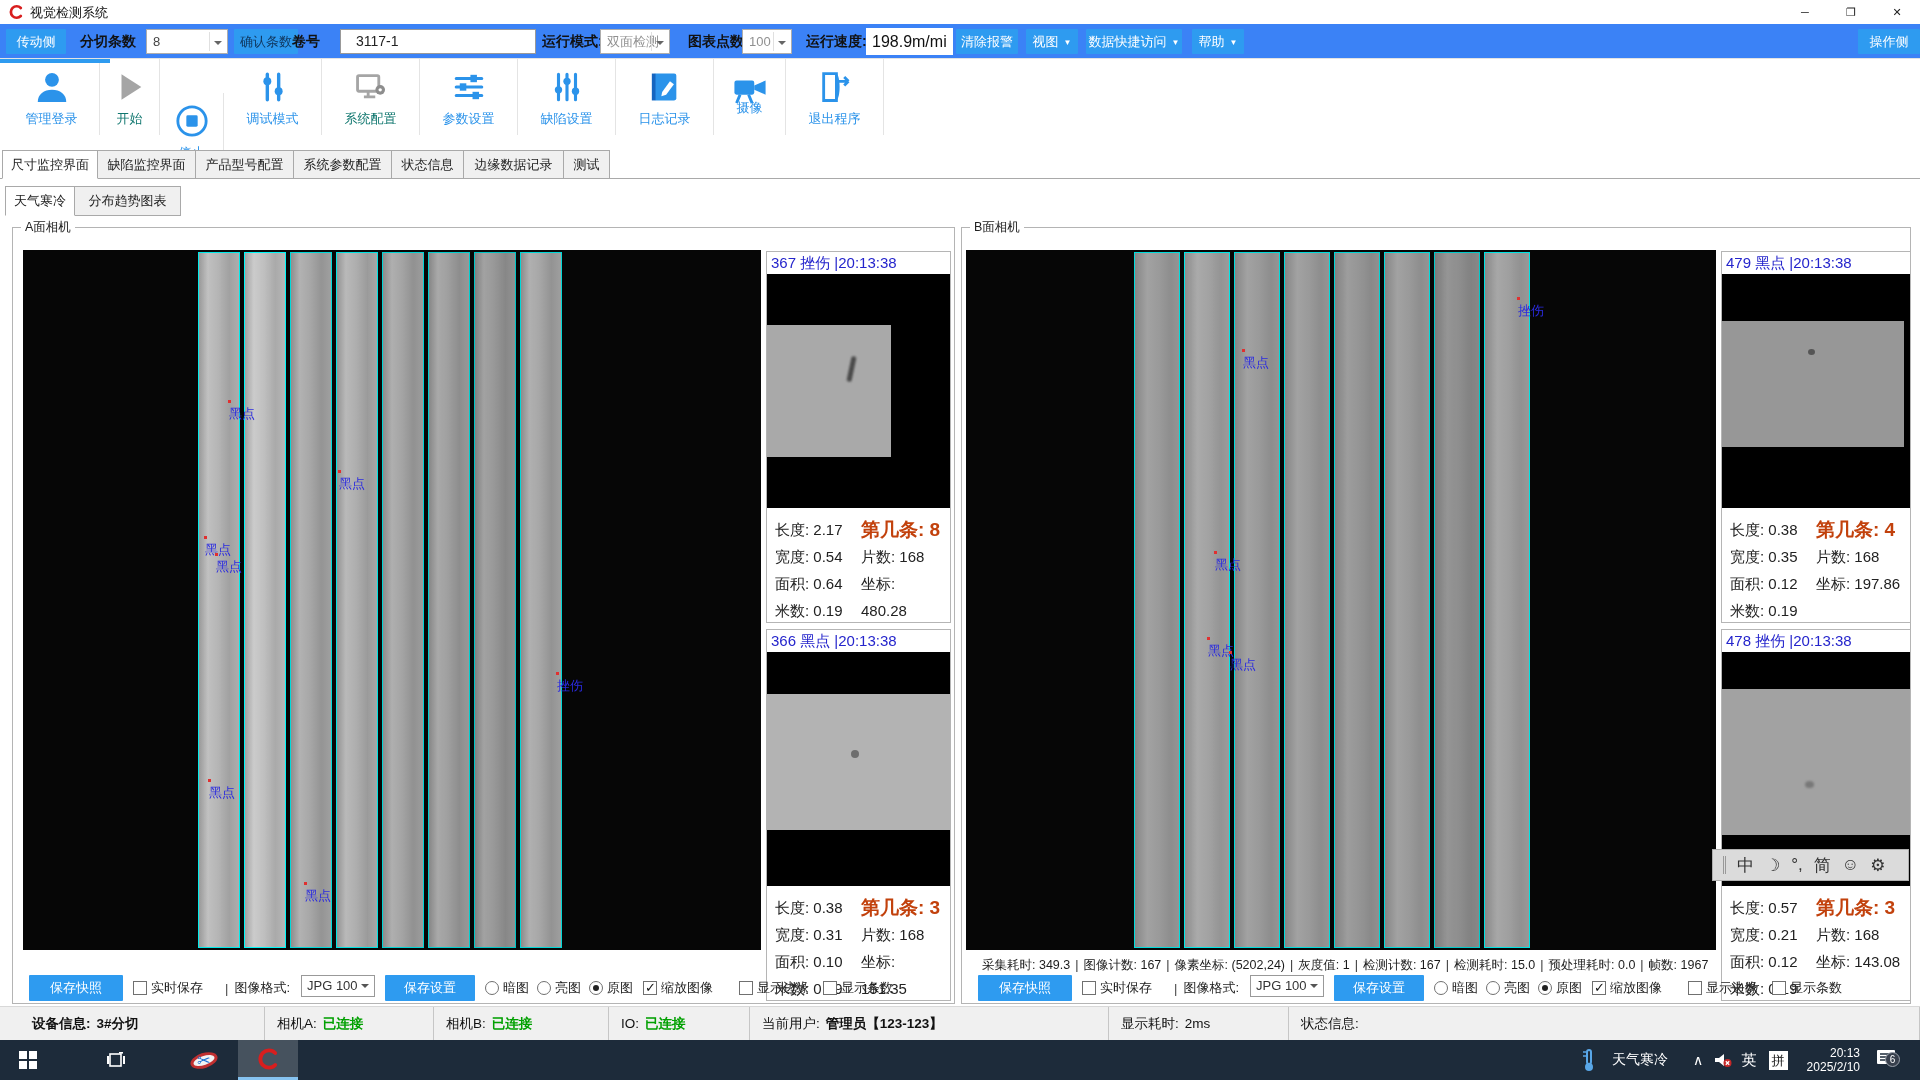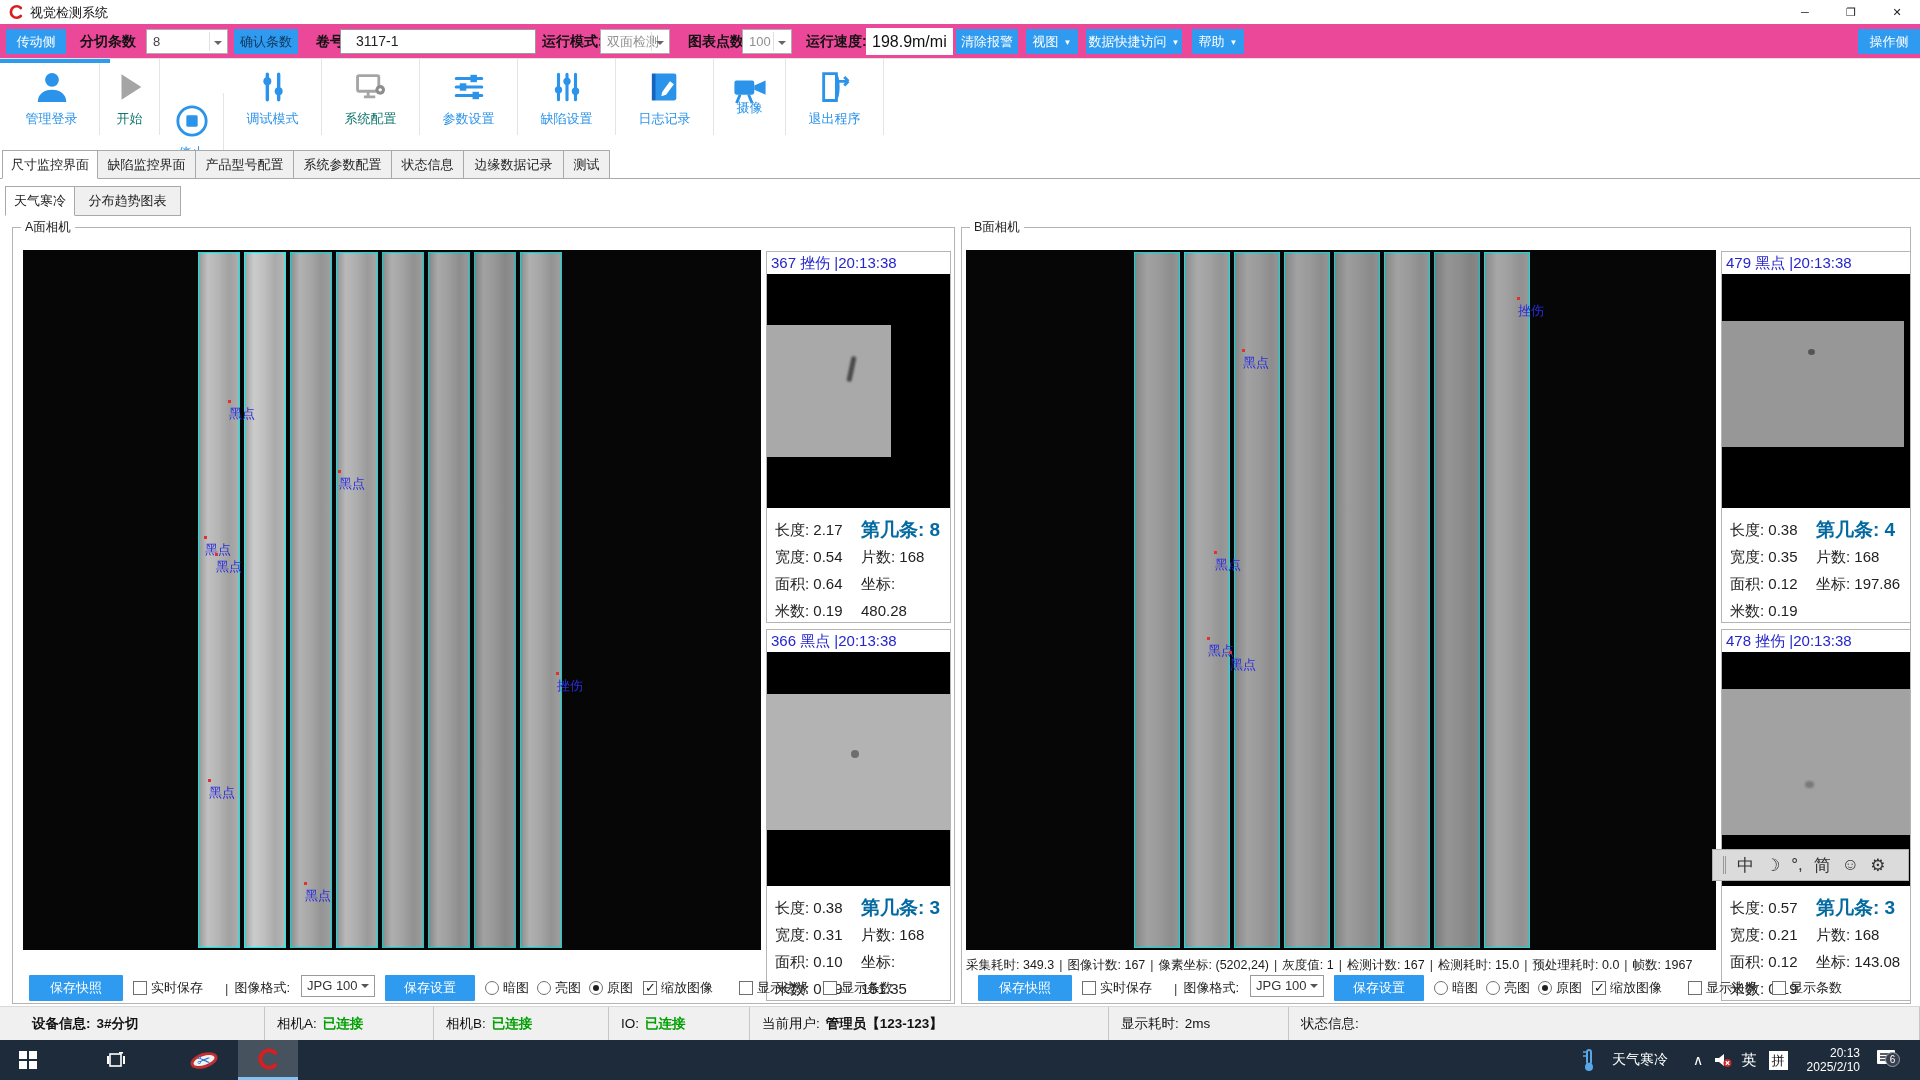--- a/index.html
+++ b/index.html
@@ -6,21 +6,21 @@
   html,body { width:1920px; height:1080px; overflow:hidden; background:#fff;
     font-family:"Liberation Sans","DejaVu Sans",sans-serif; color:#111; }
 
   
   #titlebar { position:absolute; left:0; top:0; width:1920px; height:24px; background:#fff; }
   #titlebar .app-ic { position:absolute; left:8px; top:4px; width:16px; height:16px; }
   #titlebar .ttl { position:absolute; left:30px; top:4px; font-size:13px; color:#111; }
   .winbtn { position:absolute; top:0; width:46px; height:24px; text-align:center; line-height:24px; font-size:11px; color:#222; }
 
   
-  #toolbar { position:absolute; left:0; top:24px; width:1920px; height:35px; background:#ec4899; border-bottom:1px solid #e3e3e3; }
+  #toolbar { position:absolute; left:0; top:24px; width:1920px; height:35px; background:#3b82f6; border-bottom:1px solid #e3e3e3; }
   .tb-lbl { position:absolute; top:0; height:35px; line-height:35px; font-size:14px; font-weight:bold; color:#111; }
   .blue-btn { position:absolute; top:5px; height:25px; background:#2e9bf0; color:#fff; font-size:13px; text-align:center; line-height:25px; border-radius:1px; }
   .menu-btn::after { content:"▼"; font-size:8px; margin-left:5px; position:relative; top:-1px; }
   .tb-select { position:absolute; top:5px; height:25px; background:#fff; border:1px solid #adadad; font-size:13px; color:#444; line-height:23px; padding-left:6px; }
   .tb-select .arr { position:absolute; right:2px; top:2px; bottom:2px; width:16px; border-left:1px solid #e0e0e0; }
   .tb-select .arr::after { content:""; position:absolute; left:4px; top:9px; border:4px solid transparent; border-top-color:#666; }
   .tb-select.dim { color:#909090; }
   #roll-input { position:absolute; top:5px; height:25px; background:#fff; border:1px solid #999; font-size:14px; color:#222; line-height:23px; padding-left:15px; }
   #speed-box { position:absolute; top:4px; height:27px; background:#fff; font-size:16px; color:#111; line-height:27px; padding:0 6px; }
 
@@ -61,21 +61,21 @@
 
   
   .defect-panel { position:absolute; border:1px solid #b5b5b5; background:#fff; }
   .dp-header { height:22px; line-height:22px; padding-left:4px; font-size:15px; color:#2525cc; white-space:nowrap; overflow:hidden; }
   .dp-thumb { position:relative; height:234px; background:#000; overflow:hidden; }
   .dp-thumb .patch { position:absolute; }
   .dp-thumb .spot { position:absolute; }
   .dp-info { position:relative; padding:8px 6px 0 8px; }
   .dp-row { height:27px; line-height:27px; font-size:15px; color:#222; position:relative; }
   .dp-row .c2 { position:absolute; left:86px; top:0; }
-  .dp-row .c2.big { font-size:19px; font-weight:bold; color:#0369a1; }
+  .dp-row .c2.big { font-size:19px; font-weight:bold; color:#c2410c; }
 
   
   .cam-status { position:absolute; font-size:12.5px; color:#1c1c1c; white-space:nowrap; }
   .cam-status .seg + .seg::before { content:"|"; margin:0 5px; color:#333; }
   .cam-ctrl { position:absolute; height:26px; font-size:13px; color:#222; }
   .cc-item { position:absolute; top:0; height:26px; display:flex; align-items:center; white-space:nowrap; }
   .cc-btn { background:#2e9bf0; color:#fff; justify-content:center; border-radius:1px; }
   .cbx { display:inline-block; width:14px; height:14px; border:1px solid #707070; background:#fff; margin-right:4px; position:relative; }
   .cbx.on::after { content:"✓"; position:absolute; left:1px; top:-2px; font-size:13px; color:#111; }
   .rdo { display:inline-block; width:14px; height:14px; border:1px solid #707070; border-radius:50%; background:#fff; margin-right:4px; position:relative; }
@@ -120,21 +120,21 @@
   <span class="winbtn" style="left:1782px;">─</span>
   <span class="winbtn" style="left:1828px;">❐</span>
   <span class="winbtn" style="left:1874px;">✕</span>
 </div>
 
 <div id="toolbar">
   <div class="blue-btn" style="left:6px;width:60px;">传动侧</div>
   <span class="tb-lbl" style="left:80px;">分切条数</span>
   <div class="tb-select" style="left:146px;width:82px;"><span>8</span><span class="arr"></span></div>
   <div class="blue-btn" style="left:234px;width:64px;color:#10365c;">确认条数</div>
-  <span class="tb-lbl" style="left:316px;">卷号</span>
+  <span class="tb-lbl" style="left:292px;">卷号</span>
   <div id="roll-input" style="left:340px;width:196px;">3117-1</div>
   <span class="tb-lbl" style="left:542px;">运行模式:</span>
   <div class="tb-select dim" style="left:600px;width:70px;"><span>双面检测</span><span class="arr"></span></div>
   <span class="tb-lbl" style="left:688px;">图表点数:</span>
   <div class="tb-select dim" style="left:742px;width:50px;"><span>100</span><span class="arr"></span></div>
   <span class="tb-lbl" style="left:806px;">运行速度:</span>
   <div id="speed-box" style="left:866px;">198.9m/mi</div>
   <div class="blue-btn" style="left:956px;width:62px;">清除报警</div>
   <div class="blue-btn menu-btn" style="left:1026px;width:52px;">视图</div>
   <div class="blue-btn menu-btn" style="left:1086px;width:96px;">数据快捷访问</div>
@@ -361,21 +361,21 @@
         <div class="patch" style="left: 0px; top: 16%; width: 100%; height: 62%; background: rgb(162, 162, 162);"></div>
         <div class="spot" style="left: 44%; top: 55%; width: 9px; height: 7px; background: rgb(120, 120, 120); border-radius: 50%; filter: blur(1px);"></div>
       </div>
       <div class="dp-info">
         <div class="dp-row"><span>长度: 0.57</span><span class="c2 big">第几条: 3</span></div>
         <div class="dp-row"><span>宽度: 0.21</span><span class="c2">片数: 168</span></div>
         <div class="dp-row"><span>面积: 0.12</span><span class="c2">坐标: 143.08</span></div>
         <div class="dp-row"><span>米数: 0.19</span></div>
       </div>
     </div>
-    <div class="cam-status" style="left: 4px; top: 729px;"><span class="seg">采集耗时: 349.3</span><span class="seg">图像计数: 167</span><span class="seg">像素坐标: (5202,24)</span><span class="seg">灰度值: 1</span><span class="seg">检测计数: 167</span><span class="seg">检测耗时: 15.0</span><span class="seg">预处理耗时: 0.0</span><span class="seg">帧数: 1967</span></div>
+    <div class="cam-status" style="left: 20px; top: 729px;"><span class="seg">采集耗时: 349.3</span><span class="seg">图像计数: 167</span><span class="seg">像素坐标: (5202,24)</span><span class="seg">灰度值: 1</span><span class="seg">检测计数: 167</span><span class="seg">检测耗时: 15.0</span><span class="seg">预处理耗时: 0.0</span><span class="seg">帧数: 1967</span></div>
     <div class="cam-ctrl" style="left: 0px; top: 747px; width: 100%;">
       <div class="cc-item cc-btn" style="left: 16px; width: 94px;">保存快照</div>
       <div class="cc-item " style="left: 120px;"><span class="cbx"></span>实时保存</div>
       <div class="cc-item pipe-before" style="left: 212px;">图像格式:</div>
       <div class="cc-item mini-select" style="left: 288px; width: 74px;">JPG 100</div>
       <div class="cc-item cc-btn" style="left: 372px; width: 90px;">保存设置</div>
       <div class="cc-item " style="left: 472px;"><span class="rdo"></span>暗图</div>
       <div class="cc-item " style="left: 524px;"><span class="rdo"></span>亮图</div>
       <div class="cc-item " style="left: 576px;"><span class="rdo on"></span>原图</div>
       <div class="cc-item " style="left: 630px;"><span class="cbx on"></span>缩放图像</div>

